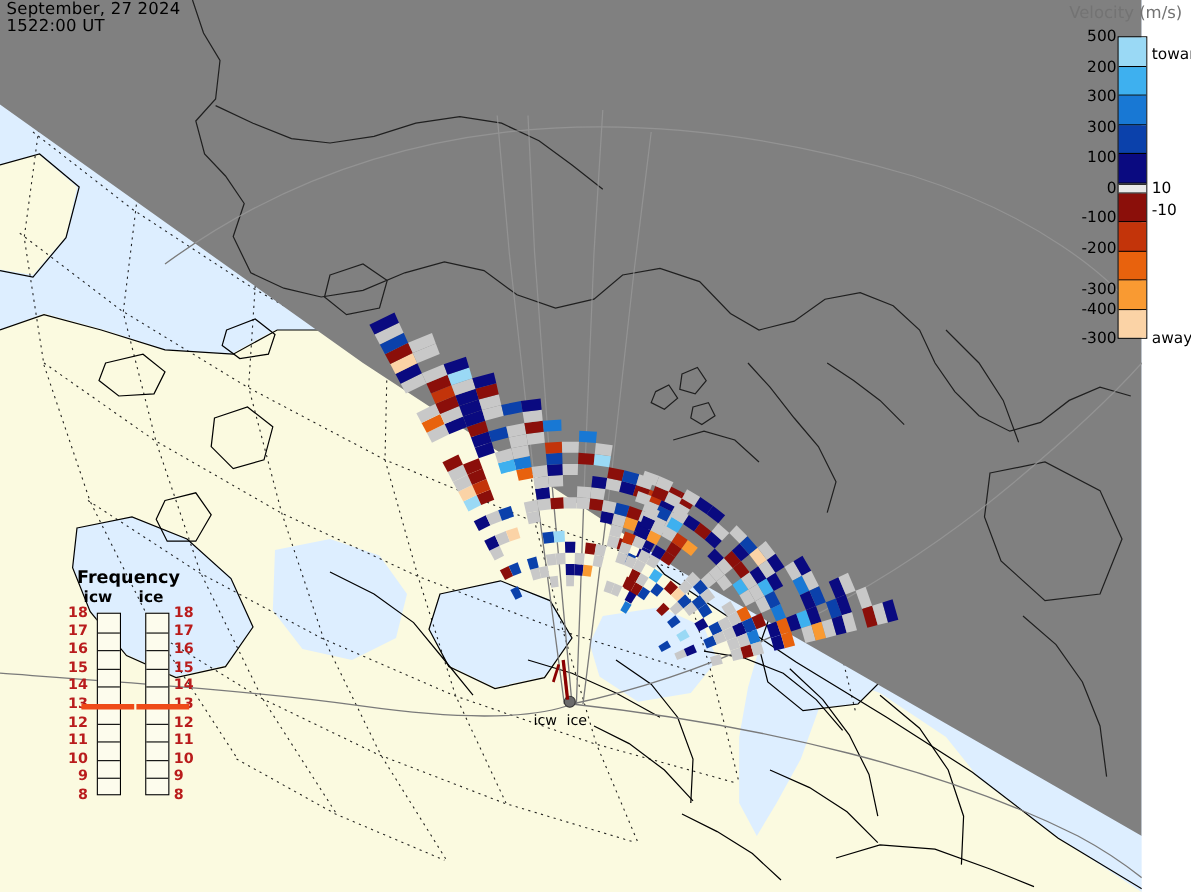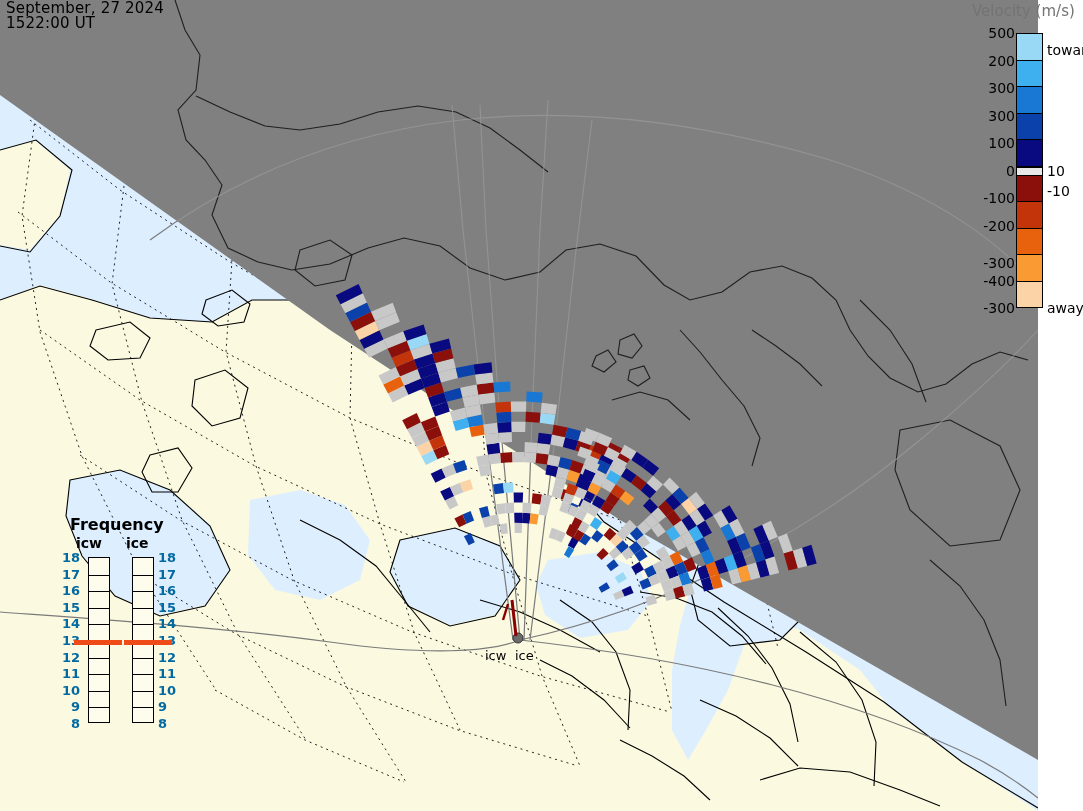--- a/index.html
+++ b/index.html
@@ -36,21 +36,21 @@
   #freq-title{position:absolute;left:18px;top:0px;font-size:16px;color:#000;white-space:nowrap;}
   .freq-colname{position:absolute;top:20px;font-size:14px;color:#000;}
   #freq-name-icw{left:24px;}
   #freq-name-ice{left:74px;}
   .freq-bar{position:absolute;top:42px;width:22px;height:166px;background:#fdfced;
             border:1px solid #000;box-sizing:border-box;}
   #freq-bar-icw{left:36px;}
   #freq-bar-ice{left:80px;}
   .freq-seg{position:absolute;left:0;right:0;border-bottom:1px solid #000;}
   .freq-marker{position:absolute;height:5px;background:#ef4b18;}
-  .freq-lab{position:absolute;font-size:13px;color:#0369a1;transform:translateY(-50%);}
+  .freq-lab{position:absolute;font-size:13px;color:#b91c1c;transform:translateY(-50%);}
   .freq-lab.left{right:112px;text-align:right;}
   .freq-lab.right{left:106px;}
 
   
   .site-label{position:absolute;font-size:13px;color:#000;white-space:nowrap;}
 </style>
 </head>
 <body>
 
 <div id="root">

